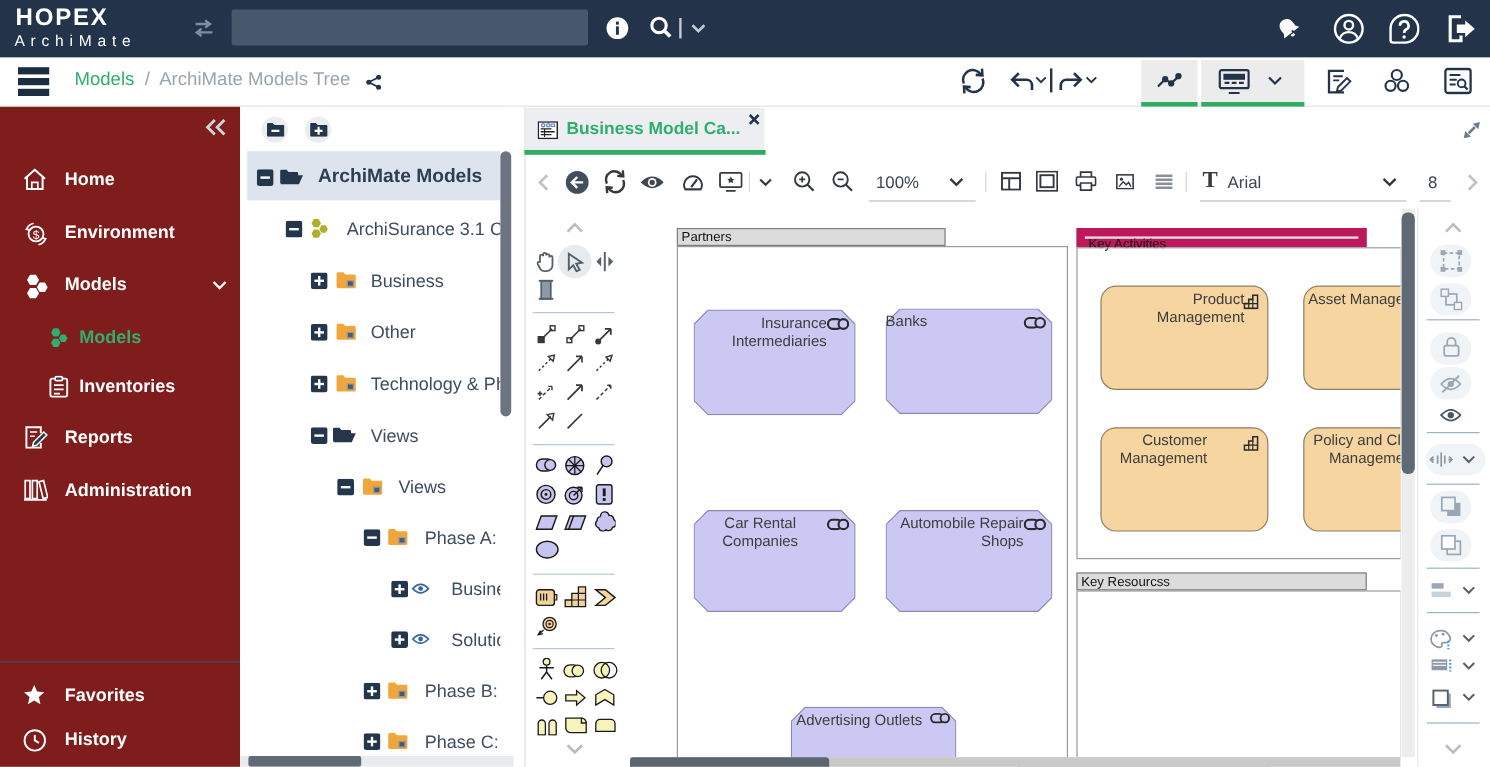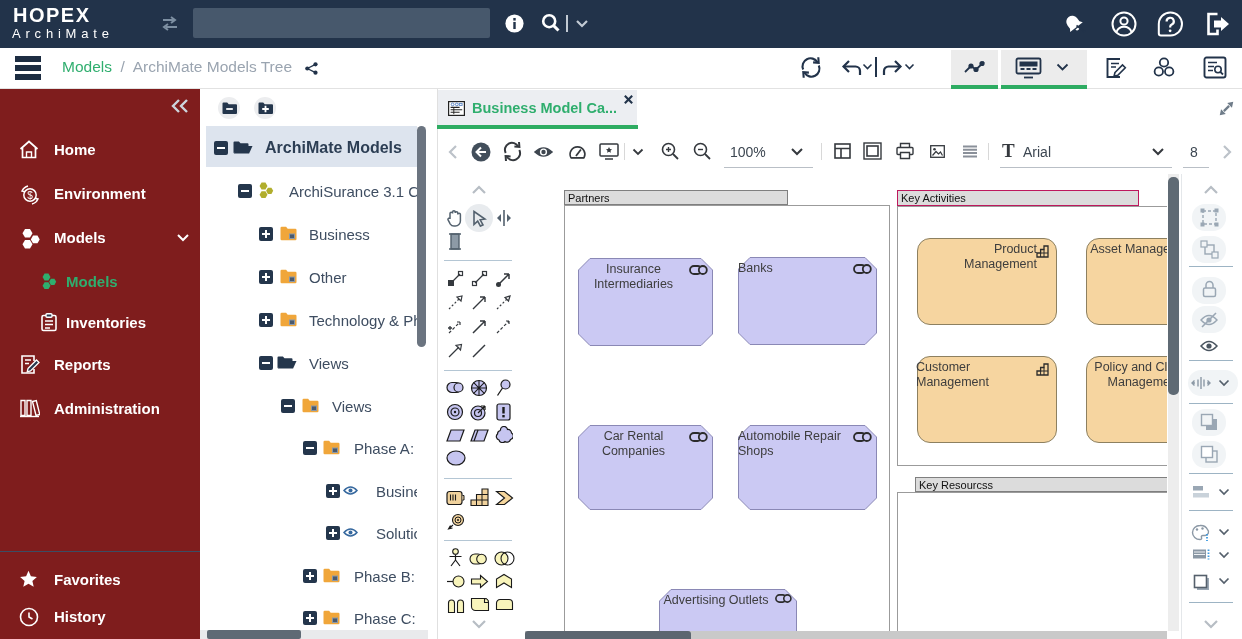--- a/index.html
+++ b/index.html
@@ -629,30 +629,30 @@
     </svg>
   <svg class="ic" style="left:33px;top:530px" width="16" height="10" viewBox="0 0 16 10">
       <path d="M2 2 l6 6 6-6" stroke="#b7bdc4" stroke-width="2.2" fill="none"></path>
     </svg>
 
   <div class="abs" id="canvas" style="left:0;top:89px;width:729px;height:453px;overflow:hidden;font-size:12.5px;color:#3d3d3d">
 
     <div class="abs" style="left:126px;top:12px;width:224px;height:15px;background:#dcdcdc;border:1px solid #7f7f7f;padding:1px 0 0 3px;font-size:11px;color:#111">Partners</div>
     <div class="abs" style="left:126px;top:27px;width:326px;height:427px;border:1px solid #9b9b9b"></div>
 
-    <div class="abs" style="left:459px;top:12px;width:242px;height:16px;background:#dcdcdc;border:1px solid #be185d;padding:1px 0 0 3px;font-size:11px;color:#111">Key Activities</div>
+    <div class="abs" style="left:459px;top:12px;width:242px;height:16px;background:#dcdcdc;border:7px solid #be185d;padding:1px 0 0 3px;font-size:11px;color:#111">Key Activities</div>
     <div class="abs" style="left:459px;top:28px;width:271px;height:260px;border:1px solid #9b9b9b"></div>
 
-    <div class="abs" style="left:477px;top:299px;width:267px;height:15px;background:#dcdcdc;border:1px solid #7f7f7f;padding:1px 0 0 3px;font-size:11px;color:#111">Key Resourcss</div>
+    <div class="abs" style="left:459px;top:299px;width:242px;height:15px;background:#dcdcdc;border:1px solid #7f7f7f;padding:1px 0 0 3px;font-size:11px;color:#111">Key Resourcss</div>
     <div class="abs" style="left:459px;top:314px;width:271px;height:140px;border:1px solid #9b9b9b"></div>
 
     <svg class="ic" style="left:140px;top:80px" width="135" height="88" viewBox="0 0 135 88">
         <path d="M12 0.5 H123 L134.5 12 V76 L123 87.5 H12 L0.5 76 V12 Z" fill="#cbc9f3" stroke="#8a88b5" stroke-width="1"></path>
       </svg>
-      <div class="abs" style="left:140px;top:84px;width:111px;text-align:center;line-height:15px">Insurance<br>Intermediaries</div>
+      <div class="abs" style="left:140px;top:84px;width:111px;text-align:right;line-height:15px">Insurance<br>Intermediaries</div>
     <svg class="ic" style="left:251px;top:87px" width="19" height="10" viewBox="0 0 19 10">
         <rect x="1" y="1" width="11.5" height="8" rx="4" fill="none" stroke="#2b2b2b" stroke-width="1.8"></rect>
         <circle cx="13.8" cy="5" r="4" fill="#cbc9f3" stroke="#2b2b2b" stroke-width="1.8"></circle>
       </svg>
     <svg class="ic" style="left:300px;top:79px" width="139" height="88" viewBox="0 0 139 88">
         <path d="M12 0.5 H127 L138.5 12 V76 L127 87.5 H12 L0.5 76 V12 Z" fill="#cbc9f3" stroke="#8a88b5" stroke-width="1"></path>
       </svg>
       <div class="abs" style="left:300px;top:83px;width:115px;line-height:15px">Banks</div>
     <svg class="ic" style="left:415px;top:86px" width="19" height="10" viewBox="0 0 19 10">
         <rect x="1" y="1" width="11.5" height="8" rx="4" fill="none" stroke="#2b2b2b" stroke-width="1.8"></rect>
@@ -662,21 +662,21 @@
         <path d="M12 0.5 H123 L134.5 12 V73 L123 84.5 H12 L0.5 73 V12 Z" fill="#cbc9f3" stroke="#8a88b5" stroke-width="1"></path>
       </svg>
       <div class="abs" style="left:140px;top:251px;width:111px;text-align:center;line-height:15px">Car Rental<br>Companies</div>
     <svg class="ic" style="left:251px;top:254px" width="19" height="10" viewBox="0 0 19 10">
         <rect x="1" y="1" width="11.5" height="8" rx="4" fill="none" stroke="#2b2b2b" stroke-width="1.8"></rect>
         <circle cx="13.8" cy="5" r="4" fill="#cbc9f3" stroke="#2b2b2b" stroke-width="1.8"></circle>
       </svg>
     <svg class="ic" style="left:300px;top:247px" width="139" height="85" viewBox="0 0 139 85">
         <path d="M12 0.5 H127 L138.5 12 V73 L127 84.5 H12 L0.5 73 V12 Z" fill="#cbc9f3" stroke="#8a88b5" stroke-width="1"></path>
       </svg>
-      <div class="abs" style="left:300px;top:251px;width:115px;text-align:left;line-height:15px">Automobile Repair<br>Shops</div>
+      <div class="abs" style="left:300px;top:251px;width:115px;text-align:right;line-height:15px">Automobile Repair<br>Shops</div>
     <svg class="ic" style="left:415px;top:254px" width="19" height="10" viewBox="0 0 19 10">
         <rect x="1" y="1" width="11.5" height="8" rx="4" fill="none" stroke="#2b2b2b" stroke-width="1.8"></rect>
         <circle cx="13.8" cy="5" r="4" fill="#cbc9f3" stroke="#2b2b2b" stroke-width="1.8"></circle>
       </svg>
     <svg class="ic" style="left:221px;top:411px" width="138" height="43" viewBox="0 0 138 43">
         <path d="M12 0.5 H126 L137.5 12 V43 H0.5 V12 Z" fill="#cbc9f3" stroke="#8a88b5" stroke-width="1"></path>
       </svg>
       <div class="abs" style="left:221px;top:415px;width:114px;text-align:center;line-height:15px">Advertising Outlets</div>
     <svg class="ic" style="left:337px;top:416px" width="17" height="9" viewBox="0 0 19 10">
         <rect x="1" y="1" width="11.5" height="8" rx="4" fill="none" stroke="#2b2b2b" stroke-width="1.8"></rect>
@@ -685,21 +685,21 @@
 
     <div class="abs" style="left:479px;top:60px;width:140px;height:87px;background:#f6d5a0;border:1px solid #8d8060;border-radius:13px"></div>
       <div class="abs" style="left:483px;top:64px;width:116px;text-align:right;line-height:15px">Product<br>Management</div>
     <svg class="ic" style="left:598px;top:67px" width="13" height="13" viewBox="0 0 13 13">
         <path d="M1 12 V8 h3.6 V4.5 H8 V1 h4 v11 z" fill="none" stroke="#2b2b2b" stroke-width="1.3"></path>
         <path d="M4.6 8 H8 M8 4.5 V8 M8 8 h4 M8 8 v4 M4.6 8 v4" stroke="#2b2b2b" stroke-width="1"></path>
       </svg>
     <div class="abs" style="left:648px;top:60px;width:140px;height:87px;background:#f6d5a0;border:1px solid #8d8060;border-radius:13px"></div>
       <div class="abs" style="left:648px;top:64px;width:116px;text-align:center;line-height:15px">Asset Management</div>
     <div class="abs" style="left:479px;top:178px;width:140px;height:87px;background:#f6d5a0;border:1px solid #8d8060;border-radius:13px"></div>
-      <div class="abs" style="left:478px;top:182px;width:116px;text-align:left;line-height:15px">Customer<br>Management</div>
+      <div class="abs" style="left:452px;top:182px;width:116px;text-align:right;line-height:15px">Customer<br>Management</div>
     <svg class="ic" style="left:598px;top:185px" width="13" height="13" viewBox="0 0 13 13">
         <path d="M1 12 V8 h3.6 V4.5 H8 V1 h4 v11 z" fill="none" stroke="#2b2b2b" stroke-width="1.3"></path>
         <path d="M4.6 8 H8 M8 4.5 V8 M8 8 h4 M8 8 v4 M4.6 8 v4" stroke="#2b2b2b" stroke-width="1"></path>
       </svg>
     <div class="abs" style="left:648px;top:178px;width:140px;height:87px;background:#f6d5a0;border:1px solid #8d8060;border-radius:13px"></div>
       <div class="abs" style="left:648px;top:182px;width:116px;text-align:center;line-height:15px">Policy and Claims<br>Management</div>
   </div>
 
   <div class="abs" style="left:730px;top:85px;width:11px;height:457px;background:#ededed"></div>
   <div class="abs" style="left:730px;top:88px;width:11px;height:218px;background:#5f6a74;border-radius:5px"></div>

